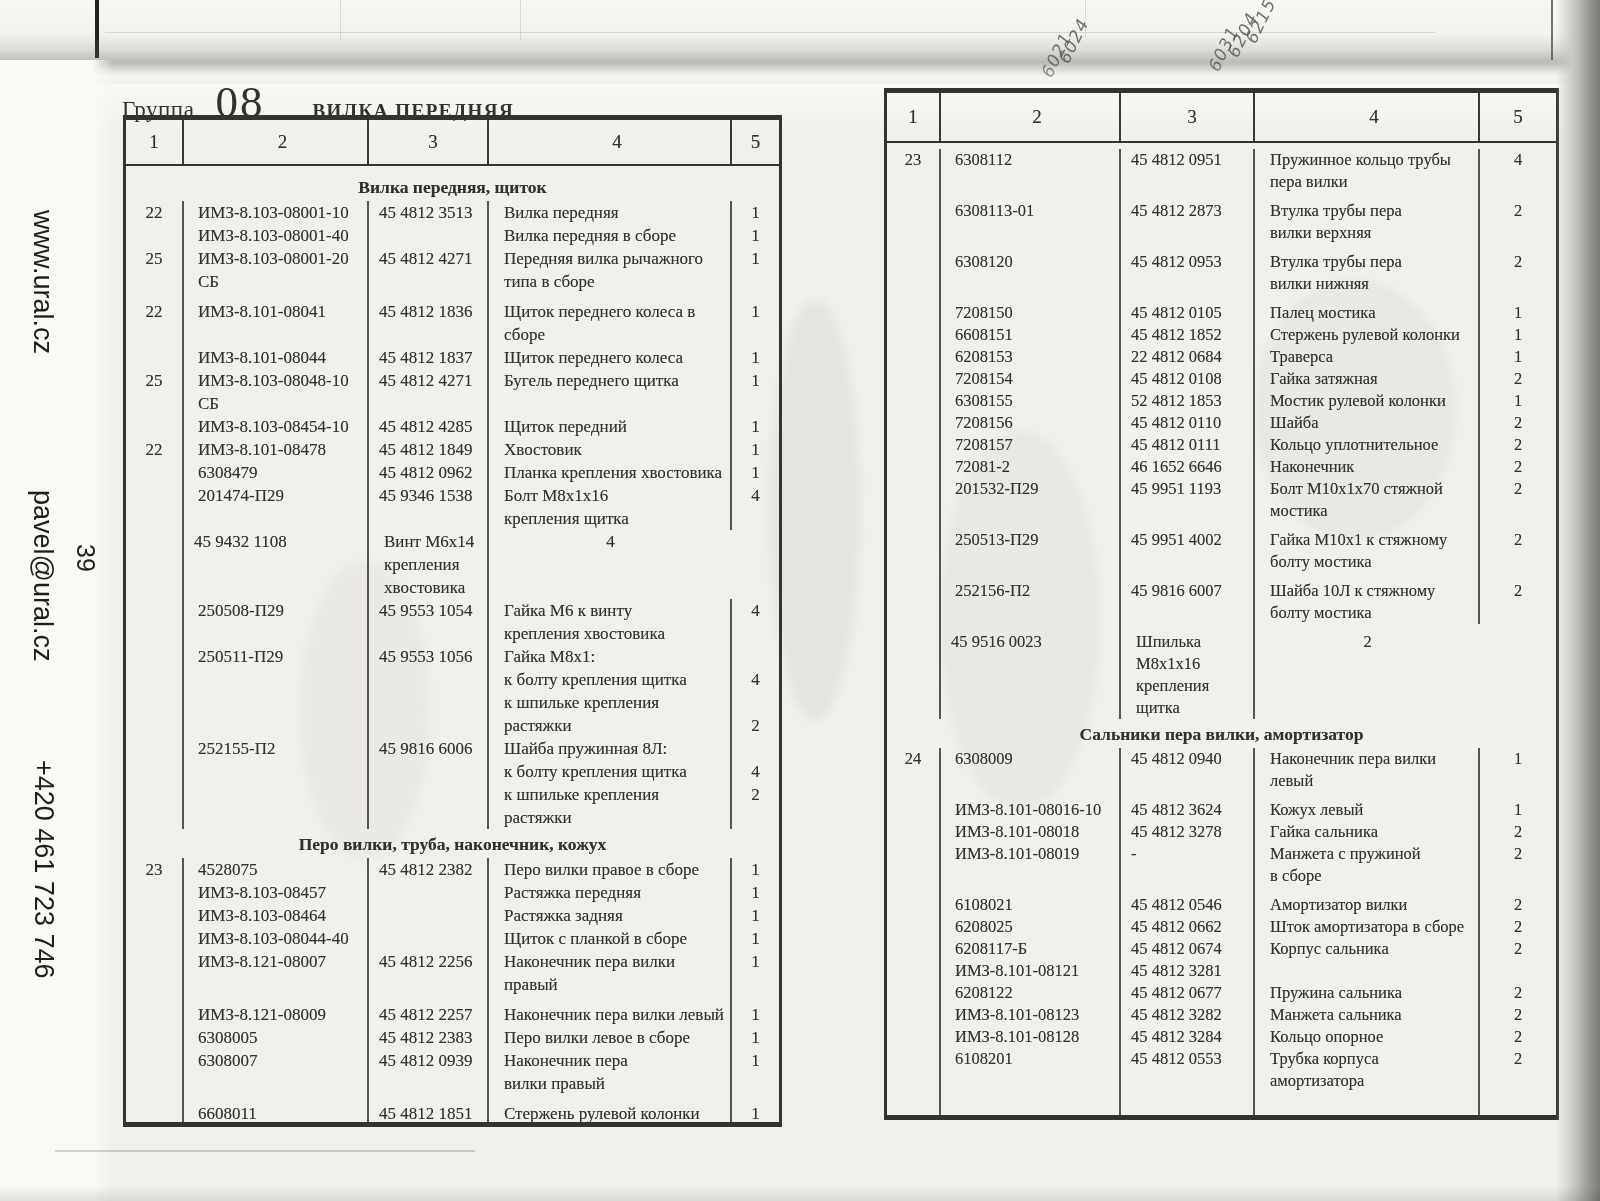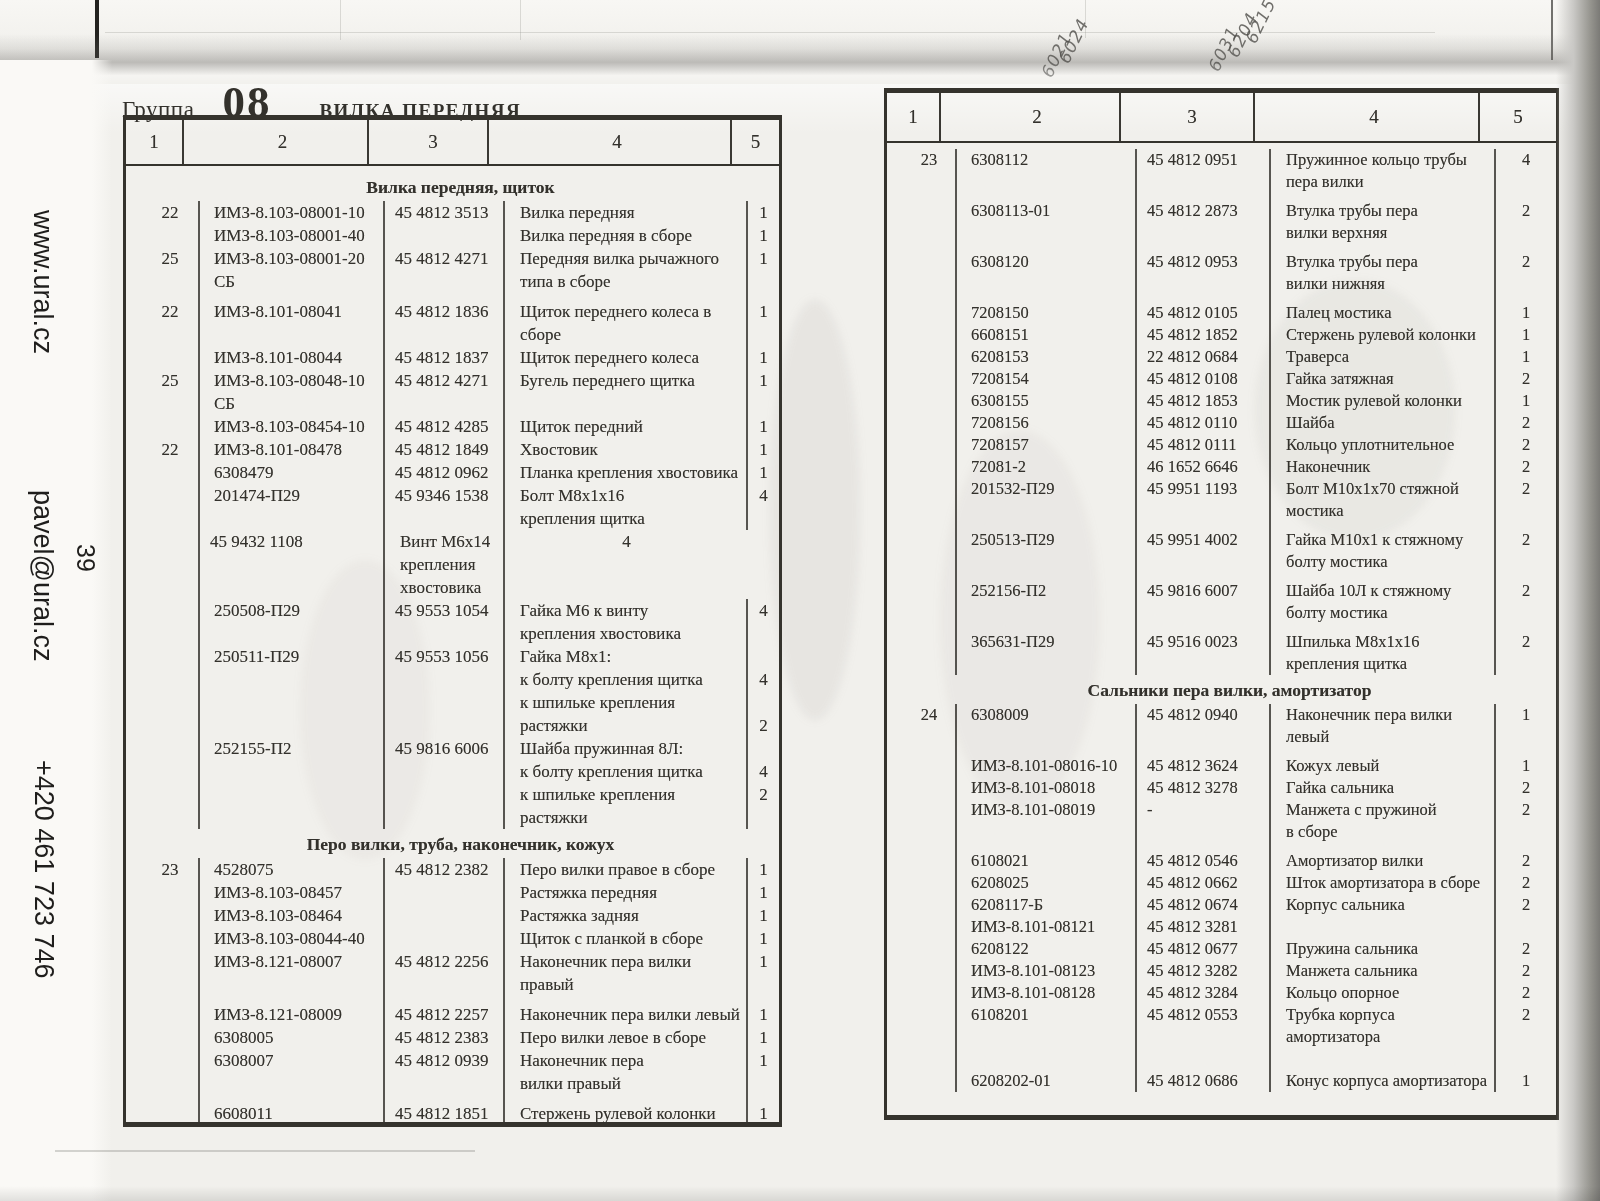--- a/index.html
+++ b/index.html
@@ -36,36 +36,36 @@
   #m-phone{left:59px;top:760px;font-size:27px;}
 
   
   .ghost{position:absolute;transform:rotate(-64deg);transform-origin:0 50%;
          font-family:"DejaVu Sans",sans-serif;font-style:italic;font-size:17px;
          color:rgba(78,76,72,0.80);letter-spacing:1px;white-space:nowrap;}
 
   
   #header{position:absolute;left:122px;top:76px;display:flex;align-items:baseline;}
   #hdr-label{font-size:23px;letter-spacing:0.5px;text-align:center;}
-  #hdr-num{font-size:45px;font-weight:bold;margin-left:28px;letter-spacing:2px;}
+  #hdr-num{font-size:45px;font-weight:normal;margin-left:21px;letter-spacing:2px;}
   #hdr-title{font-size:19px;font-weight:bold;letter-spacing:1.5px;margin-left:48px;}
 
   
   .ptable{position:absolute;border:3px solid #35332d;border-top-width:5px;border-bottom-width:5px;
           overflow:hidden;text-shadow:0 0 0.6px rgba(60,58,52,0.45);}
   #table-left{left:123px;top:115px;width:653px;height:1002px;}
   #table-right{left:884px;top:88px;width:669px;height:1022px;}
   .hrow{display:grid;align-items:center;border-bottom:2px solid #35332d;font-size:19px;}
   #table-left .hrow{height:44px;}
   #table-right .hrow{height:48px;}
   #table-left .hrow,#table-left .row{grid-template-columns:58px 185px 120px 243px 1fr;}
   #table-right .hrow,#table-right .row{grid-template-columns:54px 180px 134px 225px 1fr;}
   .hc{text-align:center;height:100%;display:flex;align-items:center;justify-content:center;}
   .hc.c1,.hc.c2,.hc.c3,.hc.c4{border-right:2px solid #3a3833;}
-  .tb{padding-top:6px;padding-left:16px;}
+  .tb{padding-top:6px;}
   .row{display:grid;}
   .c{padding:0 6px;}
   .c1{text-align:center;}
   .c2{padding-left:14px;}
   .c3{padding-left:10px;}
   .c4{padding-left:15px;}
   .c5{text-align:center;}
   .c1,.c2,.c3,.c4{border-right:2px solid rgba(52,50,45,0.82);}
   #table-left .c,#table-left .ln{font-size:17px;line-height:23px;}
   #table-left .ln{min-height:23px;}
@@ -499,21 +499,21 @@
           <div class="c c4">
             <div class="ln">Гайка затяжная</div>
           </div>
           <div class="c c5">
             <div class="ln">2</div>
           </div>
         </div>
         <div class="row">
           <div class="c c1"></div>
           <div class="c c2">6308155</div>
-          <div class="c c3">45 4812 1853</div>
+          <div class="c c3">52 4812 1853</div>
           <div class="c c4">
             <div class="ln">Мостик рулевой колонки</div>
           </div>
           <div class="c c5">
             <div class="ln">1</div>
           </div>
         </div>
         <div class="row">
           <div class="c c1"></div>
           <div class="c c2">7208156</div>
@@ -581,21 +581,20 @@
             <div class="ln">Шайба 10Л к стяжному</div>
             <div class="ln">болту мостика</div>
           </div>
           <div class="c c5">
             <div class="ln">2</div>
             <div class="ln"></div>
           </div>
         </div>
         <div class="row g1">
           <div class="c c1"></div>
-          <div class="c c2">365631-П29</div>
           <div class="c c3">45 9516 0023</div>
           <div class="c c4">
             <div class="ln">Шпилька М8х1х16</div>
             <div class="ln">крепления щитка</div>
           </div>
           <div class="c c5">
             <div class="ln">2</div>
             <div class="ln"></div>
           </div>
         </div>

